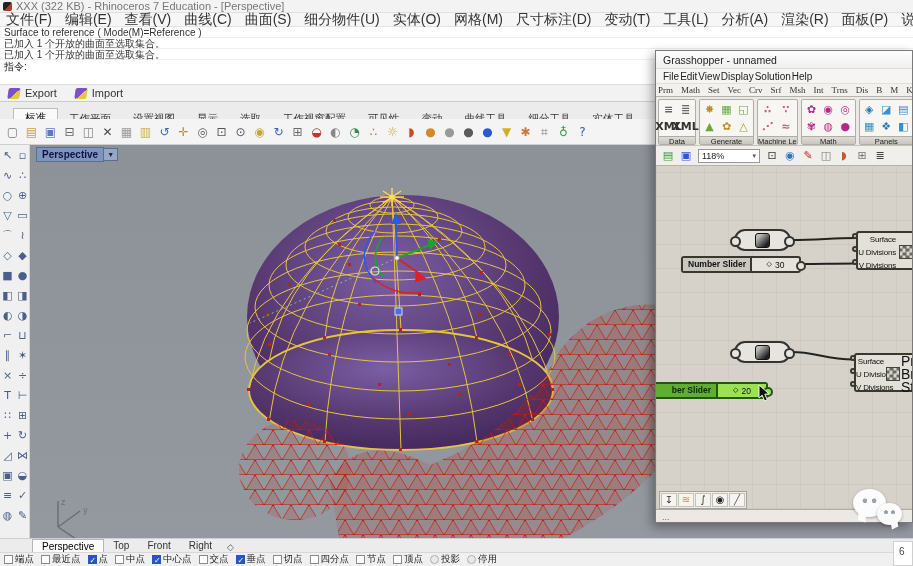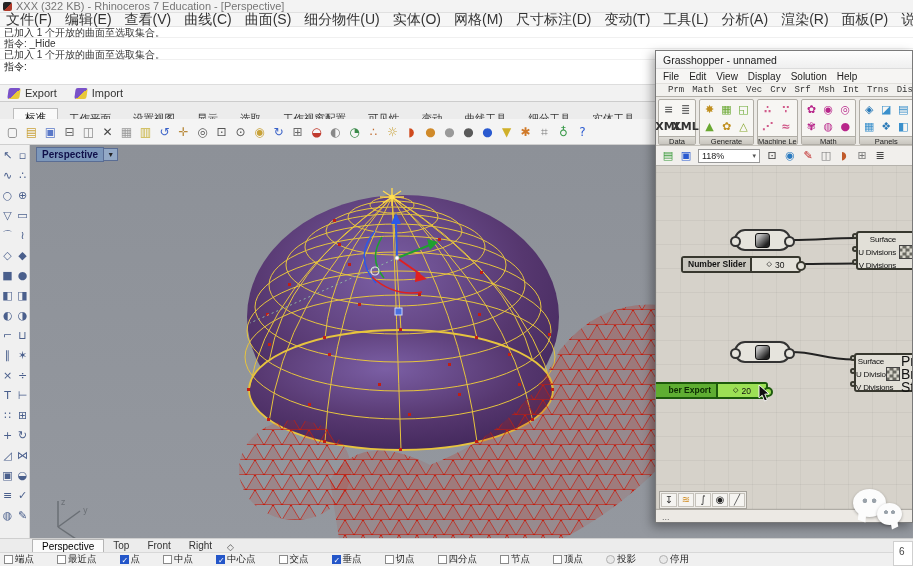--- a/index.html
+++ b/index.html
@@ -27,33 +27,33 @@
 #sidebar{position:absolute;left:0;top:0;width:30px;height:393px;background:#f0f0f0;border-right:1px solid #d5d5d5;display:grid;grid-template-columns:15px 15px;align-content:start}
 .sbi{width:15px;height:20px;display:flex;align-items:center;justify-content:center;font-size:11px;color:#4a5f8c}
 #viewport{position:absolute;left:30px;top:0;width:883px;height:393px;background:#8f939a;overflow:hidden}
 #vplabel{position:absolute;left:6px;top:2px;z-index:5;display:flex;align-items:center}
 #vplabel .vpl{background:#7c97bb;color:#10104a;font-weight:bold;font-size:10px;padding:1px 5px;border:1px solid #5a6d94}
 #vplabel .vpd{background:#93a9c6;border:1px solid #5a6d94;border-left:none;font-size:7px;color:#222;padding:2px 3px}
 #vtabs{position:absolute;left:0;top:538px;width:913px;height:14px;background:#ececec;border-top:1px solid #cfcfcf;display:flex;align-items:flex-end;padding-left:32px}
 .vtab{font-size:10px;color:#333;padding:0 9px;height:13px;line-height:13px}
 .vtab.active{background:#fbfbfb;border:1px solid #b5b5b5;border-bottom:none;color:#000}
 .vtab-more{font-size:9px;color:#555;padding-left:6px}
-#statusbar{position:absolute;left:0;top:552px;width:913px;height:14px;background:#f0f0f0;border-top:1px solid #d8d8d8;display:flex;align-items:center;gap:23px;padding-left:4px}
+#statusbar{position:absolute;left:0;top:552px;width:913px;height:14px;background:#f0f0f0;border-top:1px solid #d8d8d8;display:flex;align-items:center;gap:7px;padding-left:4px}
 .os-item{display:flex;align-items:center;gap:2px}
 .os-box{width:9px;height:9px;border:1px solid #8a8a8a;background:#fff;display:inline-block;position:relative;flex:none}
 .os-box.checked{background:#2456c9;border-color:#2456c9}
 .os-box.checked::after{content:"✓";color:#fff;font-size:8px;line-height:9px;position:absolute;left:1px;top:0}
 .os-box.round{border-radius:50%;background:#e9e9e9;border-color:#b0b0b0}
 .os-lbl{font-size:9.5px;color:#222;white-space:nowrap}
 
 #gh{position:absolute;left:655px;top:50px;width:258px;height:473px;background:#f0efec;border:1px solid #7a7a7a;box-shadow:-3px 4px 10px rgba(0,0,0,.35);z-index:10;overflow:hidden}
 #gh-title{height:18px;background:linear-gradient(#fdfdfd,#efefef);border-bottom:1px solid #dcdcdc;font-size:10.5px;color:#222;display:flex;align-items:center;padding-left:7px}
-#gh-menu{height:15px;display:flex;align-items:center;gap:10px;padding-left:7px;background:#f6f5f3;border-bottom:1px solid #e2e0dc}
+#gh-menu{height:15px;display:flex;align-items:center;gap:1px;padding-left:7px;background:#f6f5f3;border-bottom:1px solid #e2e0dc}
 #gh-menu .gmi{font-size:10px;color:#222}
-#gh-tabs{height:13px;display:flex;align-items:center;gap:8px;padding-left:12px;background:#f2f1ee;border-bottom:1px solid #b5b2ac;font-family:Liberation Mono, monospace}
+#gh-tabs{height:13px;display:flex;align-items:center;gap:8px;padding-left:2px;background:#f2f1ee;border-bottom:1px solid #b5b2ac;font-family:Liberation Serif, serif}
 #gh-tabs .gtab{font-size:9px;color:#333}
 #gh-ribbon{height:49px;background:#eceae6;border-bottom:1px solid #c5c2bb;display:flex;gap:3px;padding:2px 0 0 2px;overflow:hidden}
 .ggroup{border:1px solid #b0ada6;background:#f7f6f3;border-radius:2px;display:flex;flex-direction:column;flex:none}
 .gicons{display:grid;grid-auto-flow:column;grid-template-rows:17px 17px;padding:1px}
 .gi{width:17px;height:17px;display:flex;align-items:center;justify-content:center;font-size:11px;font-weight:bold}
 .glabel{height:10px;background:linear-gradient(#dedcd6,#c9c6bf);border-top:1px solid #b0ada6;font-size:7.5px;color:#222;text-align:center;line-height:10px;white-space:nowrap;overflow:hidden}
 #gh-ctb{height:20px;background:#f1efec;border-bottom:1px solid #b5b2ac;display:flex;align-items:center;gap:4px;padding-left:4px}
 .cti{width:16px;height:16px;display:flex;align-items:center;justify-content:center;font-size:11px}
 #gh-zoom{width:62px;height:14px;border:1px solid #999;background:#fff;font-size:9px;color:#222;display:flex;align-items:center;justify-content:space-between;padding:0 3px}
 #gh-zoom .dd{font-size:7px;color:#555}
@@ -115,22 +115,22 @@
     <span class="mi">工具(L)</span>
     <span class="mi">分析(A)</span>
     <span class="mi">渲染(R)</span>
     <span class="mi">面板(P)</span>
     <span class="mi">说明(H)</span>
   </div>
 
 <div id="cmdarea">
   <div>
 
+  <div class="cmd-line">Surface to reference ( Mode(M)=Reference )</div>
       <div class="cmd-line">已加入 1 个开放的曲面至选取集合。</div>
-      <div class="cmd-line">指令: _Hide</div>
       <div class="cmd-line">已加入 1 个开放的曲面至选取集合。</div>
     </div>
   <div id="cmd-prompt">指令:</div>
 </div>
 
 <div id="iorow">
   <span class="iobtn">
       <span class="io-icon"></span>
       <span>Export</span>
     </span>
@@ -593,21 +593,21 @@
       <div class="nrow" style="padding-right:30px">V Divisions</div>
       <span class="node-icon" style="right:14px;top:12px"></span>
       <span class="outcol">
         <span class="orow" style="display:block">Pr</span>
         <span class="orow" style="display:block">Br</span>
         <span class="orow" style="display:block">St</span>
       </span>
     </div>
 
     <div class="slider selected" style="left:-2px;top:216px;width:114px">
-      <span class="s-label" style="width:62px;text-align:right">ber Export</span>
+      <span class="s-label" style="width:62px;text-align:right">ber Slider</span>
       <span class="s-track">
           <span class="dia gly">◇</span>
           <span>20</span>
         </span>
     </div>
 
     <div id="gh-mini">
 
     <span class="mti gly" style="color: rgb(51, 51, 51);">↧</span>
         <span class="mti gly" style="color: rgb(208, 138, 30);">≋</span>

